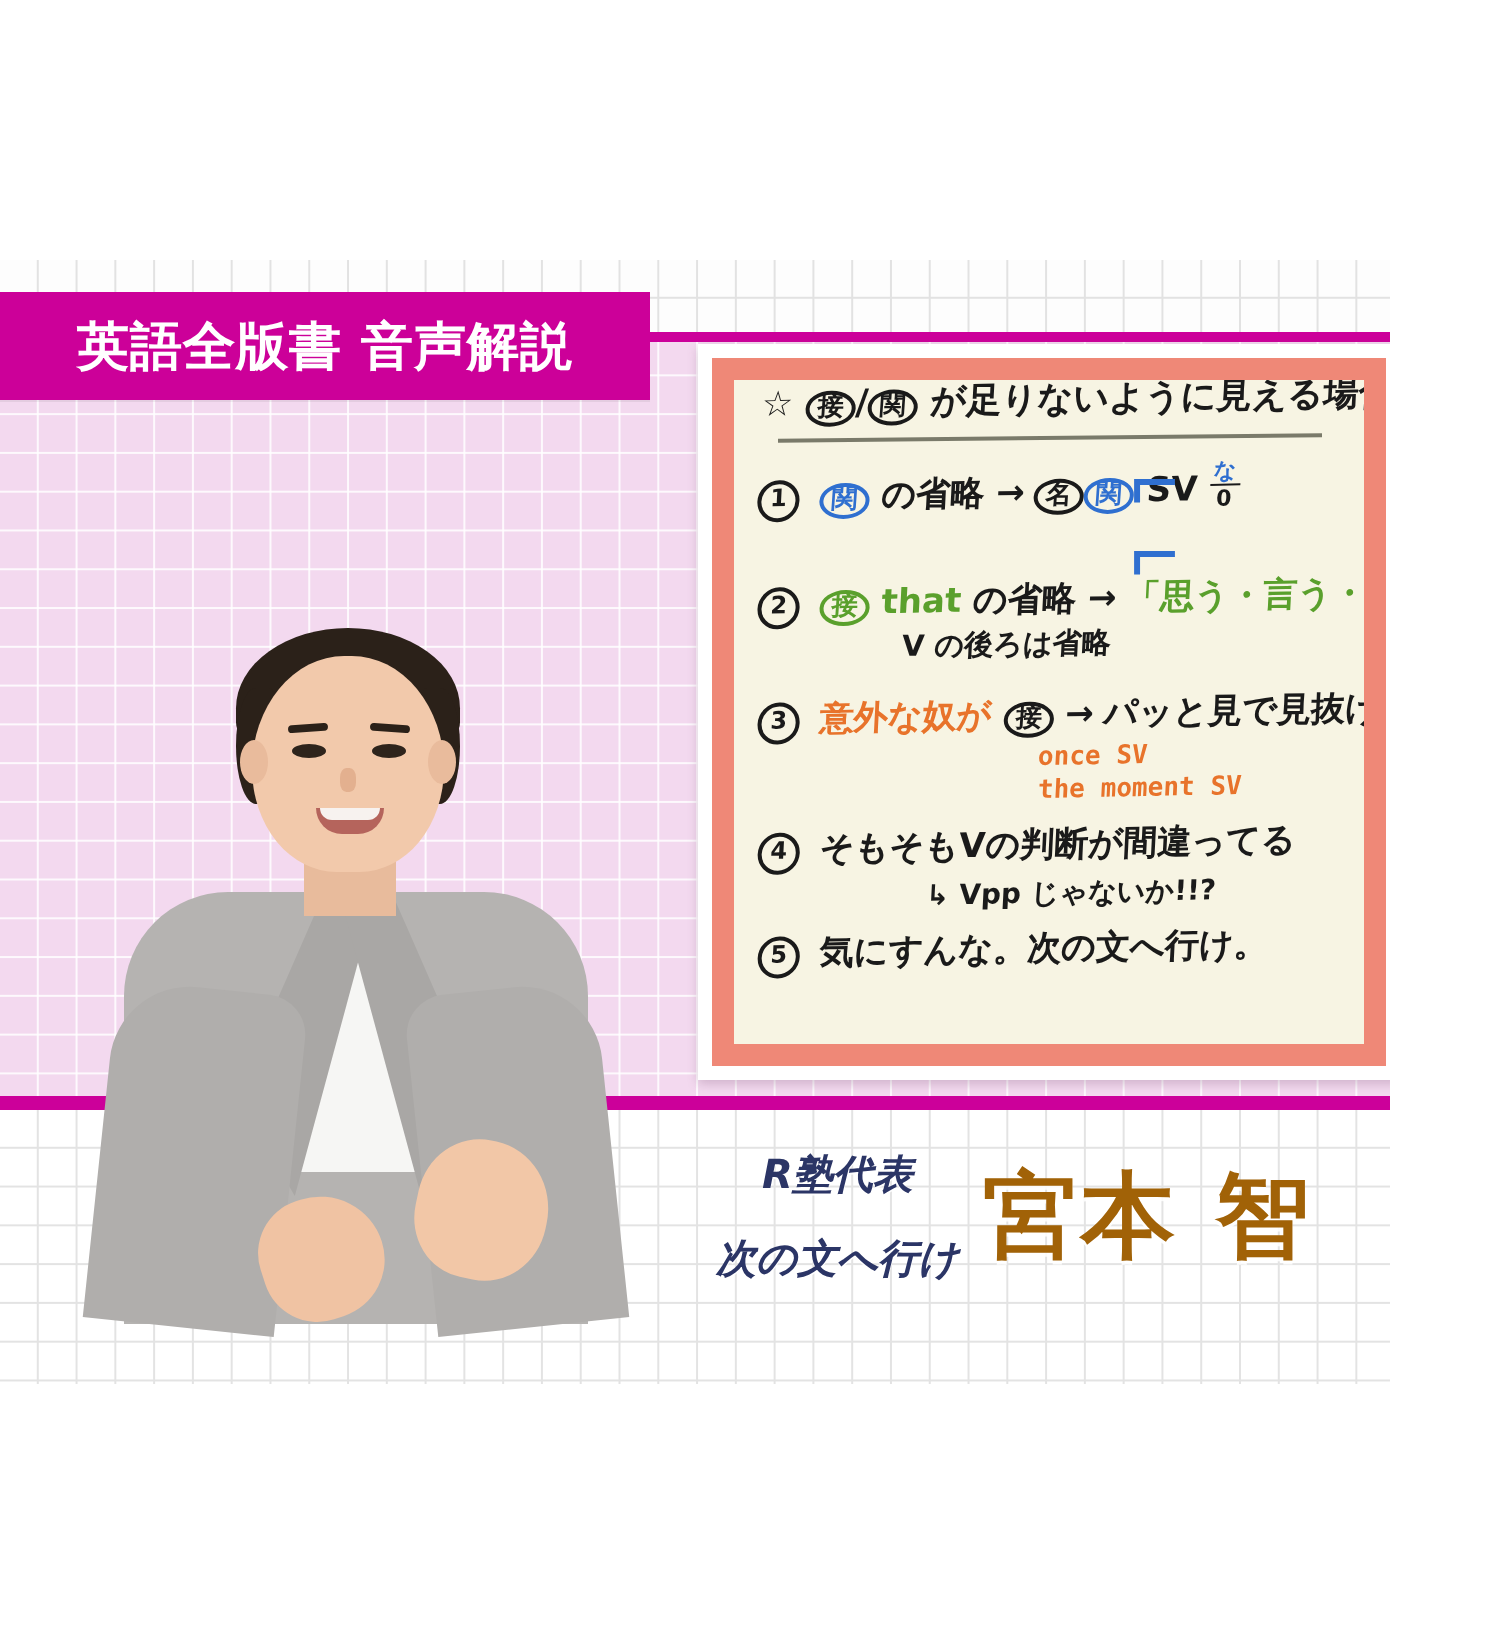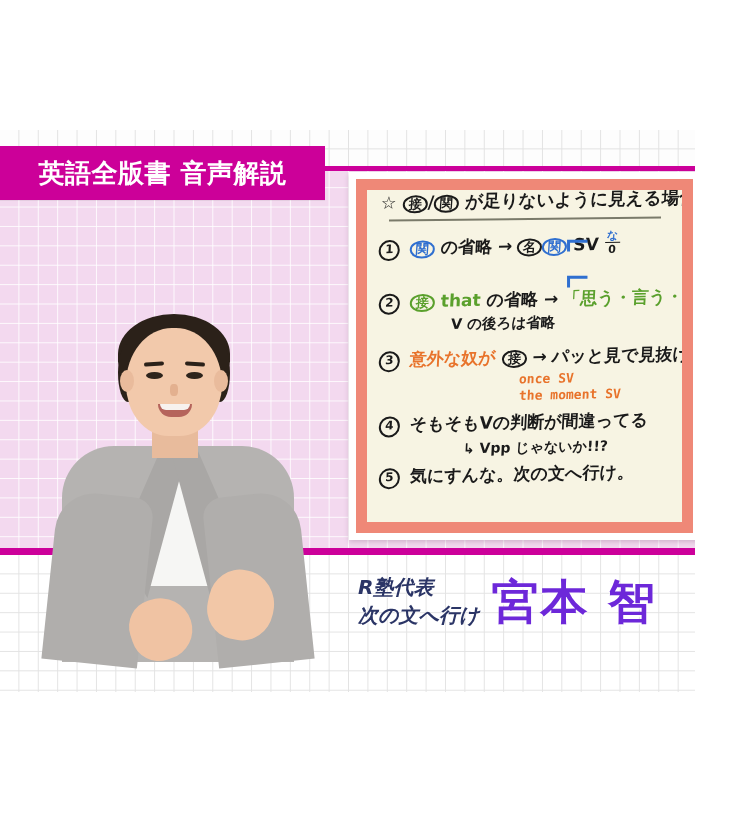--- a/index.html
+++ b/index.html
@@ -131,25 +131,25 @@
     background:#b0aeac;border-radius:40px 20px 0 0;transform:rotate(6deg);}
   .arm-r{position:absolute;left:188px;top:196px;width:96px;height:170px;
     background:#b0aeac;border-radius:20px 40px 0 0;transform:rotate(-6deg);}
   .hand-l{position:absolute;left:108px;top:300px;width:62px;height:62px;
     background:#f0c3a3;border-radius:44% 52% 48% 44%;transform:rotate(-18deg);}
   .hand-r{position:absolute;left:186px;top:272px;width:66px;height:70px;
     background:#f2c7a7;border-radius:46% 50% 46% 44%;transform:rotate(12deg);}
 
   
   .name-block{position:absolute;left:358px;top:446px;display:flex;align-items:center;gap:12px;}
-  .role{display:flex;flex-direction:column;gap:6px;color:#2b3566;font-weight:bold;
+  .role{display:flex;flex-direction:column;gap:20px;color:#2b3566;font-weight:bold;
     font-size:20px;font-style:italic;line-height:1.12;
     font-family:"DejaVu Sans","Liberation Sans",sans-serif;
-    text-shadow:0 1px 0 rgba(255,255,255,.9);}
-  .pname{color:#6d28d9;font-weight:bold;font-size:47px;letter-spacing:2px;
+    text-shadow:0 1px 0 rgba(255,255,255,.9);text-align:center;}
+  .pname{color:#a16207;font-weight:bold;font-size:47px;letter-spacing:2px;
     font-family:"DejaVu Sans","Liberation Sans",sans-serif;line-height:1;
     text-shadow:0 2px 0 rgba(255,255,255,.85);white-space:nowrap;}
 </style>
 </head>
 <body>
 
 <div id="stage">
 
   <div id="content">
 

